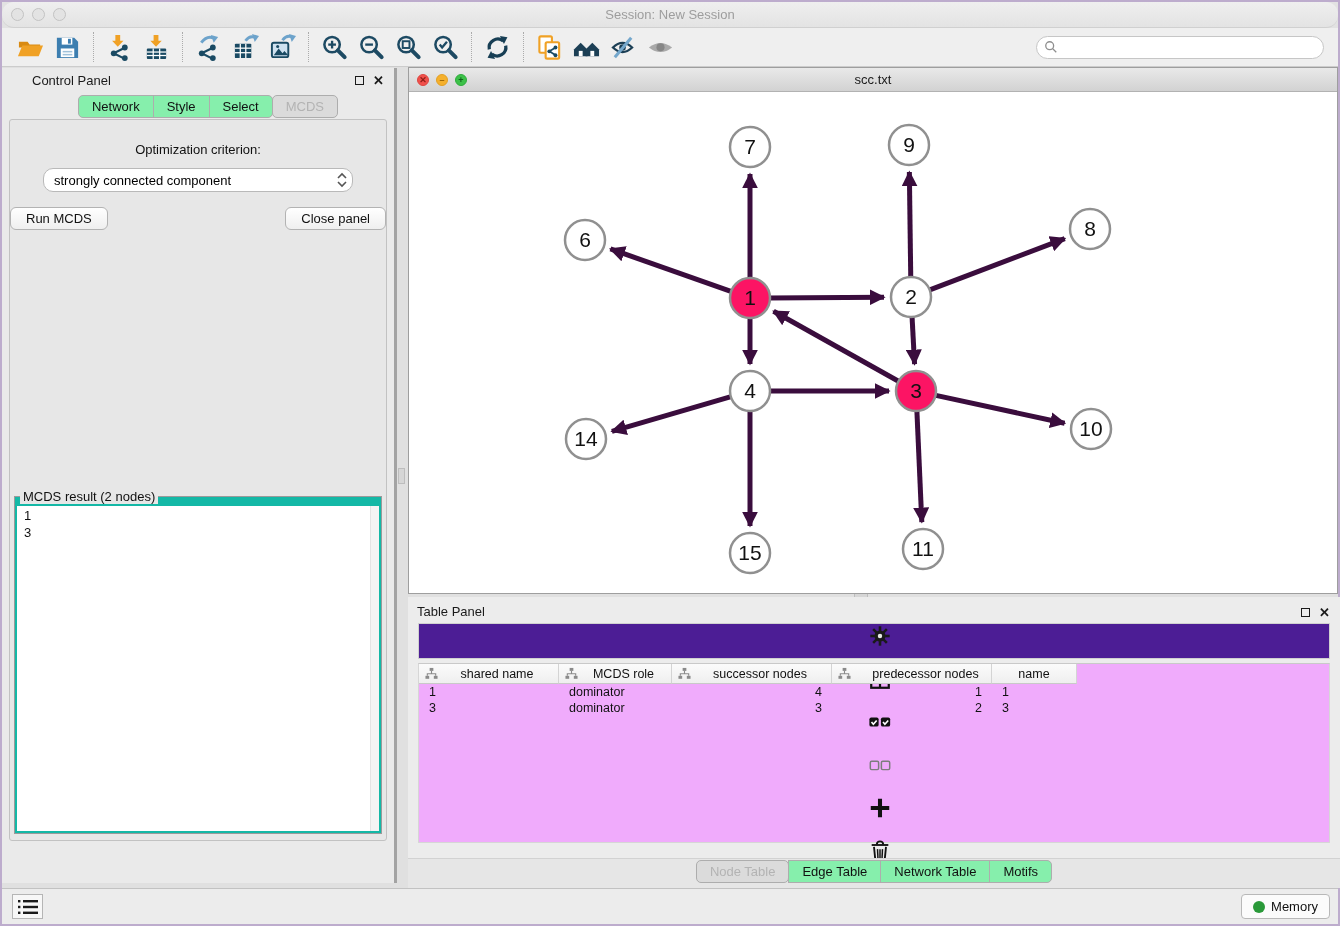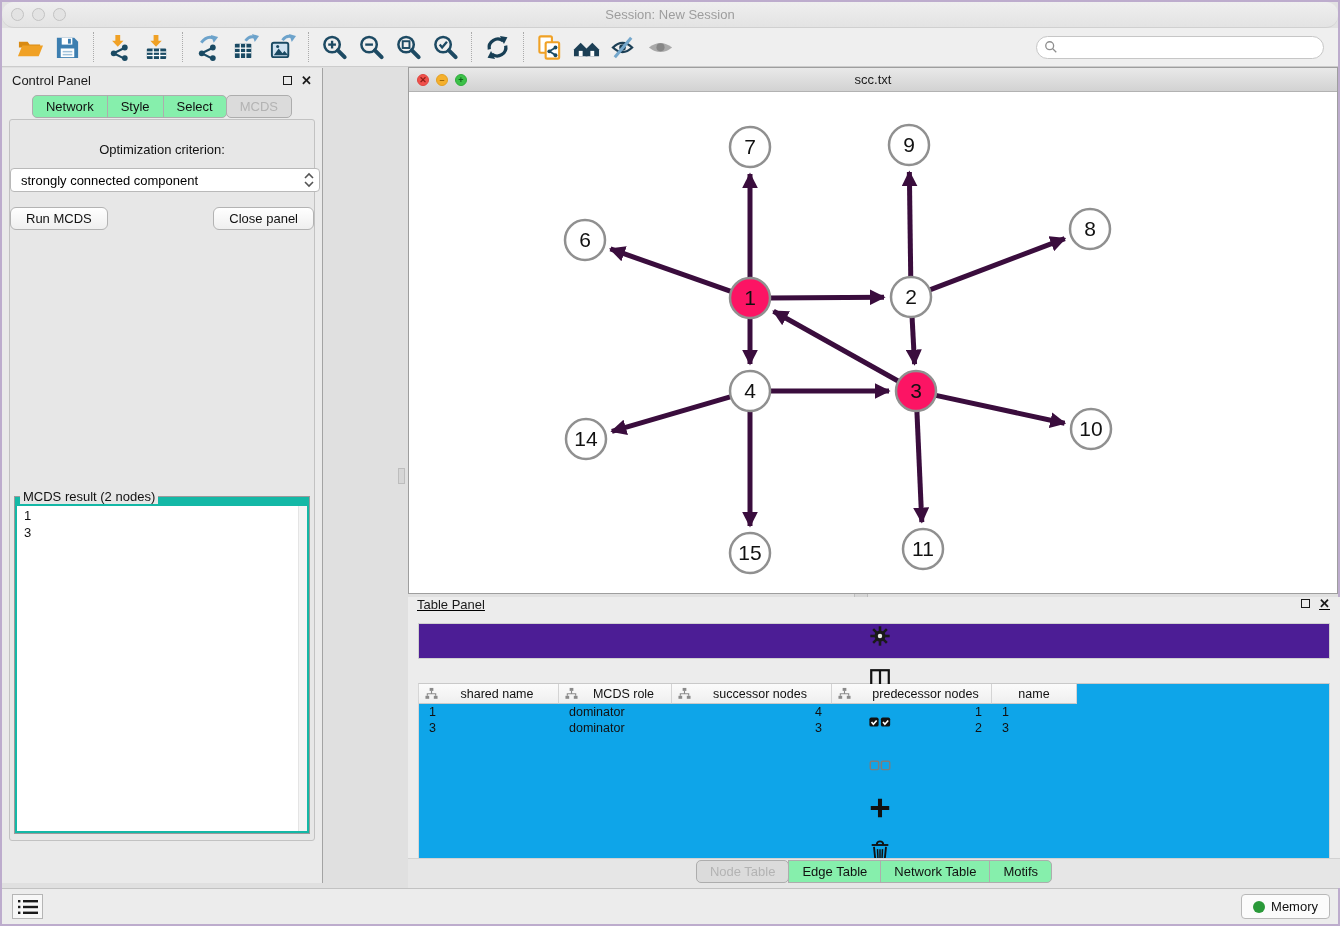--- a/index.html
+++ b/index.html
@@ -19,34 +19,34 @@
   .tool svg { width:27px; height:27px; }
   .sep { width:1px; height:30px; border-left:1px dotted #ababab; margin:0 7px; }
   .searchbox { margin-left:auto; margin-right:14px; width:288px; height:23px; background:#fff; border:1px solid #c6c6c6; border-radius:12px; display:flex; align-items:center; padding:0 7px; }
   .searchbox svg { width:14px; height:14px; margin-right:4px; flex:none; }
   .searchbox input { border:none; outline:none; flex:1; font-size:13px; font-family:"Liberation Sans", sans-serif; background:transparent; }
 
   
   .workspace { position:relative; height:821px; background:#e0e0e0; }
 
   
-  .control-panel { position:absolute; left:0; top:1px; width:321px; height:815px; background:#eaeaea; border-right:1px solid #a3a3a3; }
+  .control-panel { position:absolute; left:0; top:1px; width:395px; height:815px; background:#eaeaea; border-right:3px solid #a3a3a3;padding-left:20px; }
   .cp-header { height:25px; display:flex; align-items:center; padding:0 10px; }
   .cp-title { font-size:13px; color:#1a1a1a; }
   .win-btns { margin-left:auto; display:flex; gap:9px; align-items:center; }
   .float-btn { width:9px; height:9px; border:1.6px solid #1a1a1a; display:inline-block; }
   .close-btn { font-size:13px; font-weight:bold; color:#1a1a1a; line-height:1; }
   .tabs-row { display:flex; justify-content:center; margin-top:2px; position:relative; z-index:2; }
   .tab { border:1px solid #adadad; background:#86efac; font-size:13px; padding:3px 13px; margin-left:-1px; color:#111; }
   .tab:first-child { border-radius:5px 0 0 5px; margin-left:0; }
   .tab.last { border-radius:0 5px 5px 0; }
   .tab.selected { background:#dbdbdb; color:#b3b3b3; border-radius:5px; }
   .cp-inner { position:absolute; left:7px; right:7px; top:51px; bottom:42px; background:#e7e7e7; border:1px solid #c2c2c2; border-radius:3px; }
   .crit-label { text-align:center; margin-top:22px; font-size:13px; color:#111; }
-  .selectbox { margin:11px auto 0; width:310px; height:24px; background:#fff; border:1px solid #b9b9b9; border-radius:4px; display:flex; align-items:center; padding:0 4px 0 10px; font-size:13px; }
+  .selectbox { margin:11px auto 0; width:310px; height:24px; background:#fff; border:1px solid #b9b9b9; border-radius:10px; display:flex; align-items:center; padding:0 4px 0 10px; font-size:13px; }
   .selectbox .sel-val { flex:1; }
   .btn-row { display:flex; justify-content:space-between; gap:15px; margin-top:15px; }
   .pushbtn { height:23px; padding:0 15px; font-size:13px; color:#111; background:linear-gradient(#ffffff,#efefef); border:1px solid #b3b3b3; border-radius:6px; display:flex; align-items:center; }
   fieldset.result { position:absolute; left:4px; right:4px; top:369px; bottom:6px; border:1px solid #9a9a9a; background:#14b8a6; }
   fieldset.result legend { font-size:13px; color:#111; margin-left:5px; padding:0 3px; background:#e7e7e7; }
   .result-body { position:absolute; inset:2px 2px 2px 2px; background:#fff; padding:1px 7px; font-size:13px; line-height:17px; color:#111; }
   .result-scroll { position:absolute; top:2px; bottom:2px; right:2px; width:9px; background:#f4f4f4; border-left:1px solid #e4e4e4; }
 
   
   .v-grip { position:absolute; left:396px; top:401px; width:7px; height:16px; background:#d6d6d6; border:1px solid #bdbdbd; }
@@ -59,27 +59,27 @@
   .nt { width:12px; height:12px; border-radius:50%; font-size:9px; font-weight:bold; display:flex; align-items:center; justify-content:center; line-height:1; }
   .nt.red { background:#f1504b; color:#8c1d16; border:1px solid #dd4641; }
   .nt.yel { background:#f5b02c; color:#9a6506; border:1px solid #e3a023; }
   .nt.green { background:#3cc148; color:#11611c; border:1px solid #2fac3d; }
   .net-title { text-align:center; line-height:23px; font-size:13px; color:#1a1a1a; }
   .net-canvas { position:absolute; left:0; right:0; top:24px; bottom:0; background:#fff; }
   .net-canvas svg { position:absolute; inset:0; }
 
   
   .table-panel { position:absolute; left:406px; top:530px; width:932px; height:291px; background:#ececec; }
-  .tp-header { height:22px; display:flex; align-items:flex-start; padding:0 10px 0 9px;text-decoration:underline; }
+  .tp-header { height:22px; display:flex; align-items:flex-end; padding:0 10px 0 9px; }
   .tp-title { font-size:13px; color:#1a1a1a; }
   .tp-toolbar { margin:4px 10px 0 10px; height:36px; border:1px solid #d0d0d0; background:#4c1d95; display:flex; align-items:center; padding-left:12px; gap:19px;flex-direction:column; }
   .tp-toolbar .ticon { height:26px; display:flex; align-items:center; justify-content:center; }
   .ticon svg { width:24px; height:24px; }
   .fx-label { font-size:19px; color:#9a9a9a; font-family:"DejaVu Serif", serif; font-style:italic; }
-  .tp-table { margin:24px 10px 0 10px; height:180px; background:#0ea5e9; border:1px solid #d6d6d6; border-top:1px solid #c9c9c9; overflow:hidden; }
+  .tp-table { margin:4px 10px 0 10px; height:180px; background:#f0abfc; border:1px solid #d6d6d6; border-top:1px solid #c9c9c9; overflow:hidden; }
   .thead { display:flex; height:20px; }
   .th { background:linear-gradient(#fbfbfb,#efefef); border-right:1px solid #d4d4d4; border-bottom:1px solid #c9c9c9; display:flex; align-items:center; font-size:12.5px; color:#111; padding:0 4px; }
   .th .th-label { flex:1; text-align:center; }
   .th svg { width:13px; height:13px; margin:0 2px; flex:none; }
   .trow { display:flex; height:16px; font-size:12.5px; color:#111; }
   .td { padding:0 10px; display:flex; align-items:center; }
   .c0 { width:140px; } .c1 { width:113px; } .c2 { width:160px; } .c3 { width:160px;gap:11px; } .c4 { width:85px; }
   .num { justify-content:flex-end; }
   .tp-tabs { position:absolute; bottom:5px; left:0; right:0; display:flex; justify-content:center; }
   .tp-strip { position:absolute; bottom:0; left:0; right:0; height:30px; background:#e6e6e6; border-top:1px solid #d2d2d2; }

